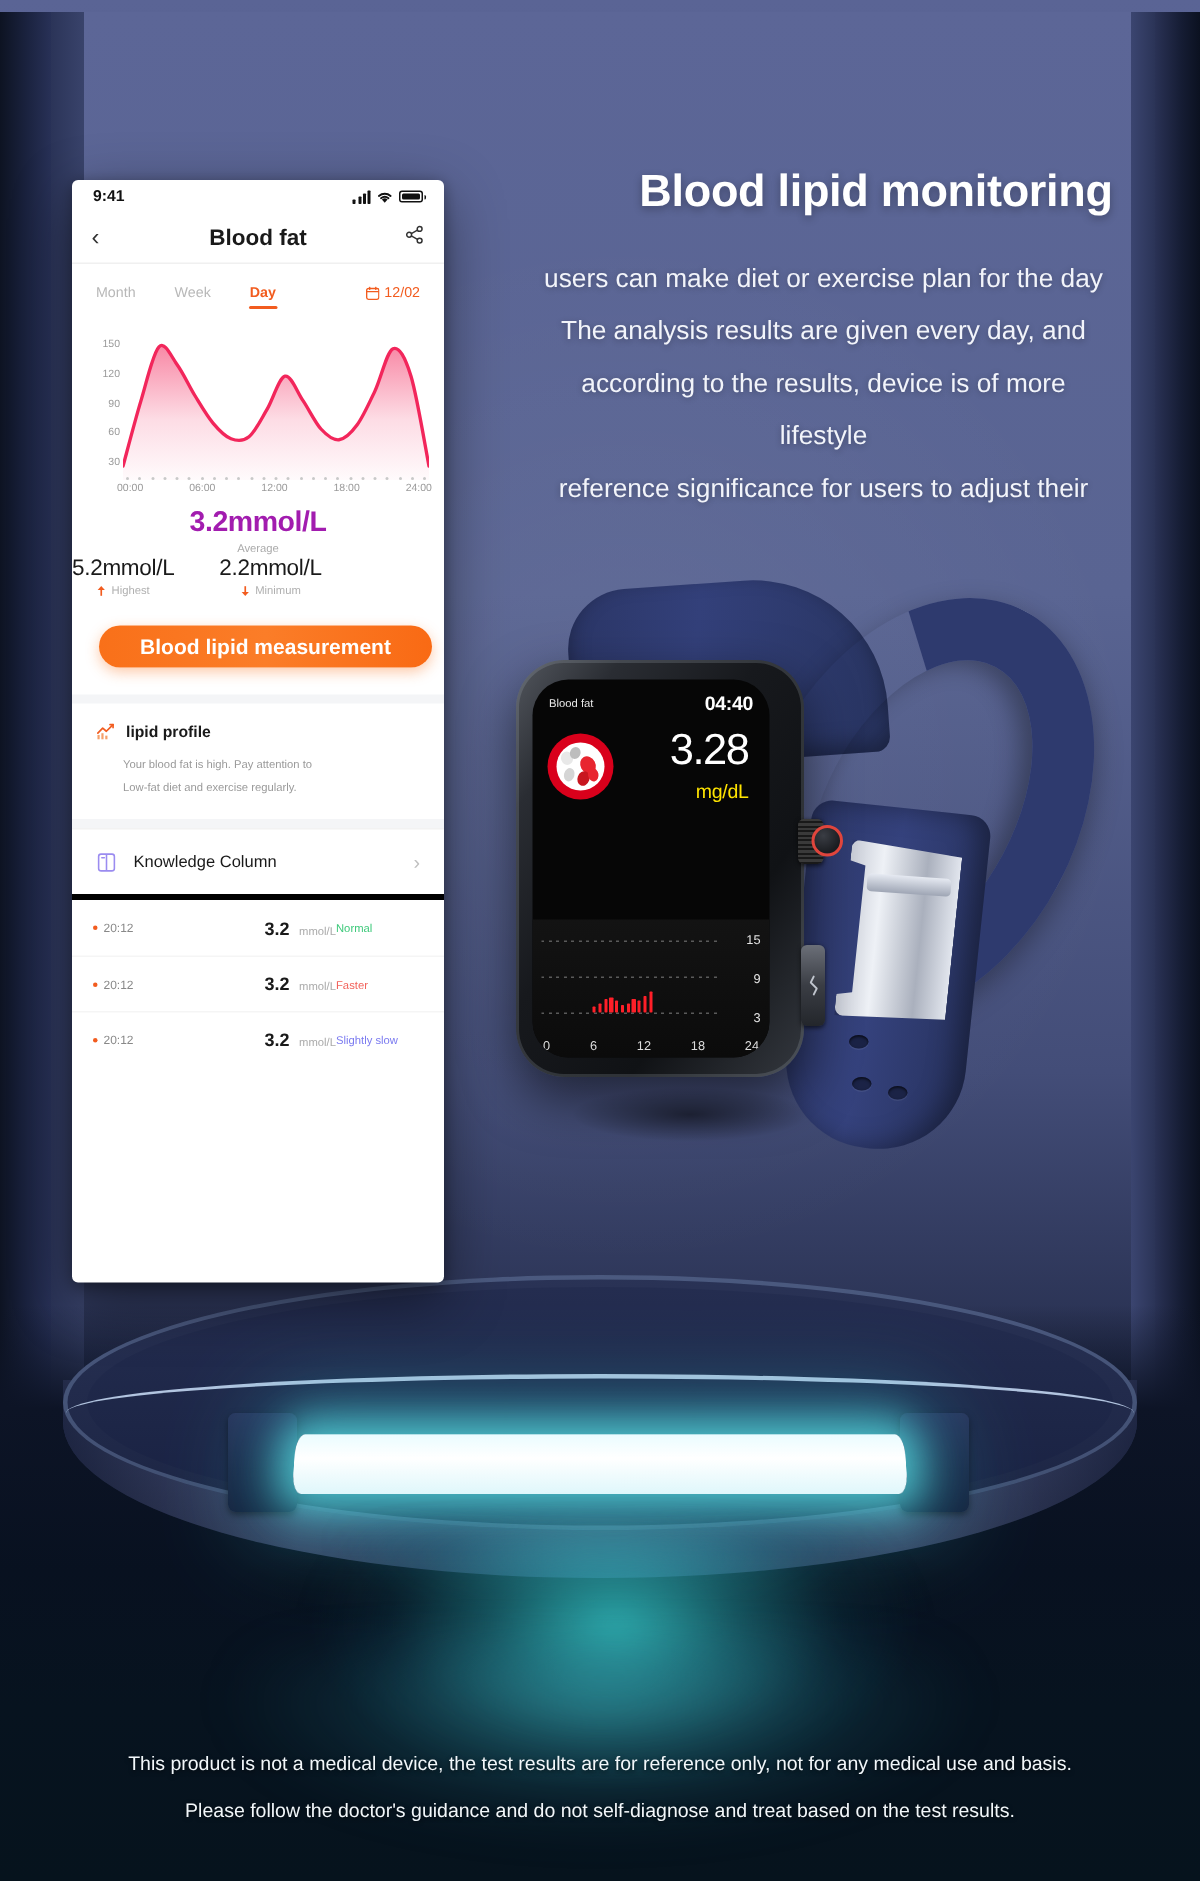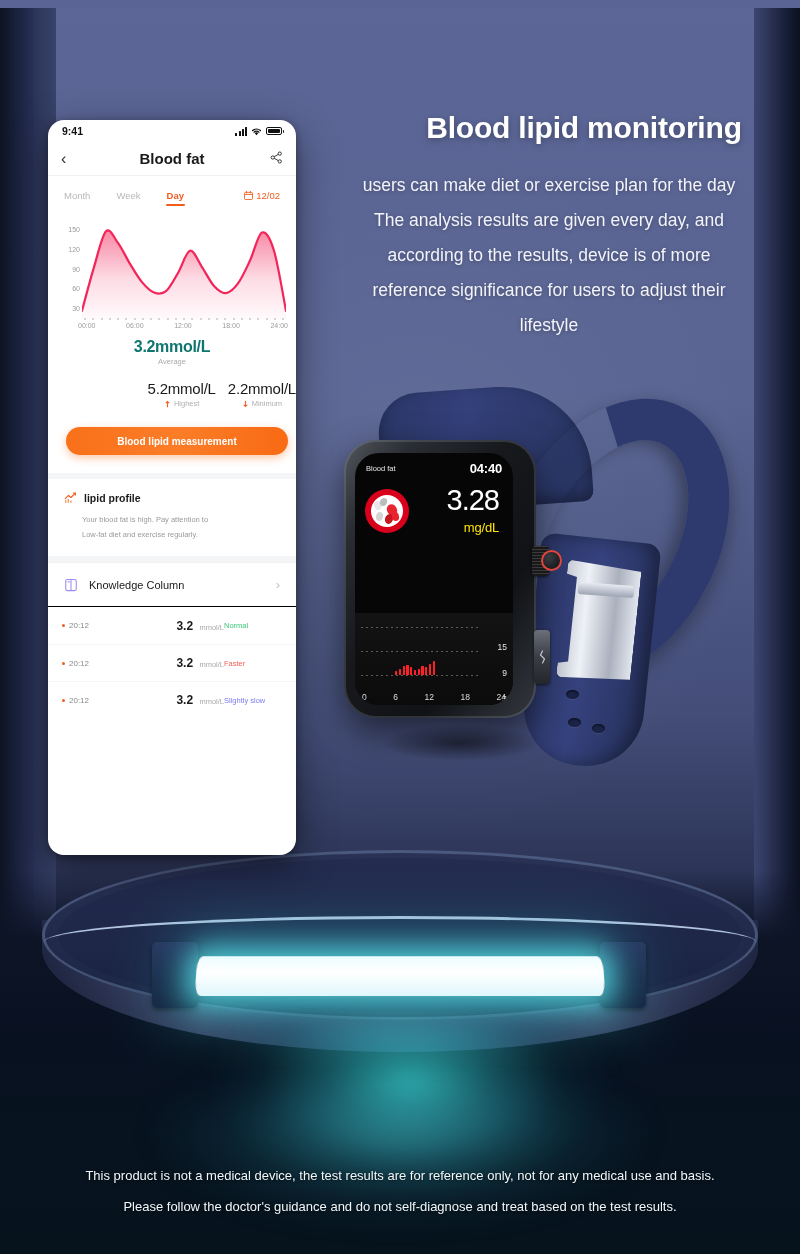--- a/index.html
+++ b/index.html
@@ -124,21 +124,21 @@
   
   .disclaimer{
     position:absolute; left:0; top:1160px; width:800px;
     text-align:center; color:#f2f7fa; font-size:13px; line-height:31px;
     text-shadow:0 1px 3px rgba(0,0,0,0.6);
   }
 
   
   .phone{
     position:absolute; left:48px; top:120px; width:248px; height:735px;
-    background:#ffffff; border-radius:16px; overflow:hidden;
+    background:#ffffff; border-radius:4px; overflow:hidden;
     box-shadow:0 12px 40px rgba(0,0,0,0.45), 0 2px 10px rgba(0,0,0,0.35);
   }
   .status-bar{
     height:22px; display:flex; align-items:center; justify-content:space-between;
     padding:0 14px; font-size:10.5px; font-weight:bold; color:#111;
   }
   .status-icons{ display:flex; align-items:center; gap:4px; }
   .sig{ display:flex; align-items:flex-end; gap:1.2px; height:9px; }
   .sig i{ display:block; width:2px; background:#111; border-radius:0.5px; }
   .sig i:nth-child(1){height:3px;} .sig i:nth-child(2){height:5px;}
@@ -178,48 +178,48 @@
     display:flex; flex-direction:column; justify-content:space-between;
     font-size:7px; color:#9a9a9a; text-align:right; }
   .svgwrap{ position:absolute; left:30px; top:0px; right:4px; height:100px; }
   .dotrow{ position:absolute; left:32px; right:6px; top:97px; height:4px;
     display:flex; justify-content:space-between; align-items:center; }
   .dotrow i{ width:2px; height:2px; border-radius:50%; background:#c9c9c9; display:block; }
   .xlabels{ position:absolute; left:26px; right:2px; top:102px;
     display:flex; justify-content:space-between; font-size:7px; color:#9a9a9a; }
 
   .stats{ text-align:center; padding:10px 0 4px 0; }
-  .avg-val{ font-size:16px; font-weight:bold; color:#0f766e; letter-spacing:-0.3px; }
+  .avg-val{ font-size:19px; font-weight:bold; color:#a21caf; letter-spacing:-0.3px; }
   .avg-lbl{ font-size:7.5px; color:#aaa; margin-top:1px; }
-  .hl-row{ display:flex; justify-content:flex-end; gap:12px; margin-top:14px; }
+  .hl-row{ display:flex; justify-content:flex-start; gap:30px; }
   .hl-col{ text-align:center; }
   .hl-val{ font-size:15px; color:#1a1a1a; letter-spacing:-0.2px; }
   .hl-lbl{ font-size:7.5px; color:#b0b0b0; margin-top:2px; display:flex; align-items:center; justify-content:center; gap:3px; }
   .cta{
     margin:15px 8px 14px 18px; height:28px; border-radius:14px;
     background:linear-gradient(90deg,#f97019 0%, #fb7d28 50%, #f96a14 100%);
-    color:#fff; font-size:10px; font-weight:bold;
+    color:#fff; font-size:14px; font-weight:bold;
     display:flex; align-items:center; justify-content:center;
     box-shadow:0 3px 9px rgba(249,112,25,0.38);
   }
   .sep{ height:6px; background:#f4f5f7; }
 
   .lipid{ padding:12px 16px 14px 16px; }
   .lipid-head{ display:flex; align-items:center; gap:7px; }
   .lipid-title{ font-size:10.5px; font-weight:bold; color:#1a1a1a; }
   .lipid-body{ font-size:7.5px; color:#9a9a9a; line-height:15px; margin-top:8px; padding-left:18px; }
 
   .row{
     display:flex; align-items:center; gap:11px; padding:0 16px; height:44px;
     border-top:1px solid #f2f2f2;
   }
   .row-label{ font-size:11px; color:#1a1a1a; }
   .row-chev{ margin-left:auto; color:#c0c0c0; font-size:13px; }
 
-  .hist{ border-top:1px solid #000000; }
+  .hist{ border-top:4px solid #000000; }
   .hrow{ display:flex; align-items:center; height:37px; padding:0 14px; border-top:1px solid #f5f5f5; }
   .hrow:first-child{ border-top:none; }
   .htime{ font-size:8px; color:#888; display:flex; align-items:center; gap:4px; width:64px; }
   .hdot{ width:3px; height:3px; border-radius:50%; background:#f25c1f; display:block; }
   .hval{ flex:1; text-align:right; font-size:12px; font-weight:bold; color:#1a1a1a; }
   .hval span{ font-size:7.5px; font-weight:normal; color:#aaa; margin-left:3px; }
   .hstat{ width:58px; text-align:left; font-size:7.5px; }
 
   
   .watch{ position:absolute; left:330px; top:388px; width:400px; height:382px; }
@@ -283,21 +283,21 @@
   .w-val{ font-size:29px; color:#fff; font-weight:normal; line-height:1; letter-spacing:-1px; }
   .w-unit{ font-size:13px; color:#ffe400; margin-top:5px; letter-spacing:-0.2px; }
   .w-chart{
     position:absolute; left:0; right:0; bottom:0; height:92px;
     background:linear-gradient(180deg,#131313 0%, #0b0b0b 100%);
   }
   .w-grid{ position:absolute; left:6px; right:34px; top:14px; height:50px; }
   .w-grid i{ position:absolute; left:0; right:0; height:1px;
     background:repeating-linear-gradient(90deg,#5a5a5a 0 2px, transparent 2px 5px); }
   .w-ylab{ position:absolute; right:6px; top:8px; height:62px; width:22px;
-    display:flex; flex-direction:column; justify-content:space-between; font-size:8.5px; color:#e4e4e4; text-align:right;margin-top:21px; }
+    display:flex; flex-direction:column; justify-content:space-between; font-size:8.5px; color:#e4e4e4; text-align:right; }
   .w-bars{ position:absolute; left:40px; bottom:30px; height:14px; display:flex; align-items:flex-end; gap:1.6px; }
   .w-bars i{ width:2.2px; background:#ff1f28; display:block; border-radius:0.5px; }
   .w-xlab{ position:absolute; left:4px; right:4px; bottom:3px; display:flex; justify-content:space-between;
     font-size:8.5px; color:#ddd; padding:0 3px; }
   .crown{
     position:absolute; left:188px; top:106px; width:17px; height:30px; border-radius:4px;
     background:repeating-linear-gradient(180deg,#3a3a3a 0 1.5px,#191919 1.5px 3px);
     box-shadow:0 1px 3px rgba(0,0,0,0.6);
   }
   .crown-dot{
@@ -343,22 +343,22 @@
     <div class="podium-reflect"></div>
   </div>
   <div class="glow-floor"></div>
   <div class="glow-floor2"></div>
 
   <div class="headline">Blood lipid monitoring</div>
   <div class="subtext">
     <div>users can make diet or exercise plan for the day</div>
     <div>The analysis results are given every day, and</div>
     <div>according to the results, device is of more</div>
+    <div>lifestyle</div>
     <div>reference significance for users to adjust their</div>
-    <div>lifestyle</div>
   </div>
 
   <div class="phone">
 
     <div class="status-bar">
       <span>9:41</span>
       <span class="status-icons">
         <span class="sig">
             <i></i>
             <i></i>

